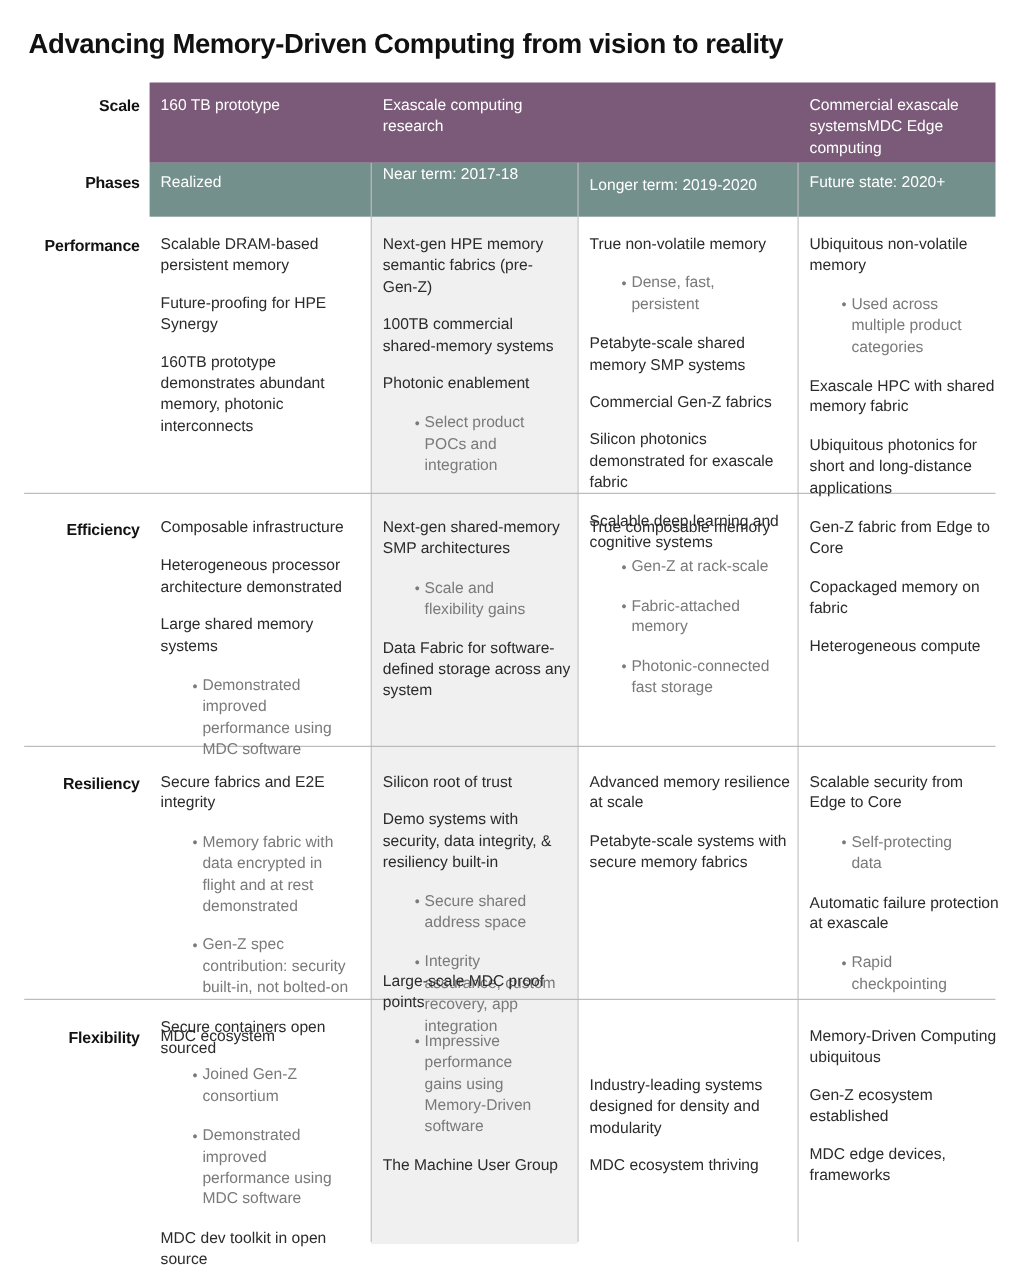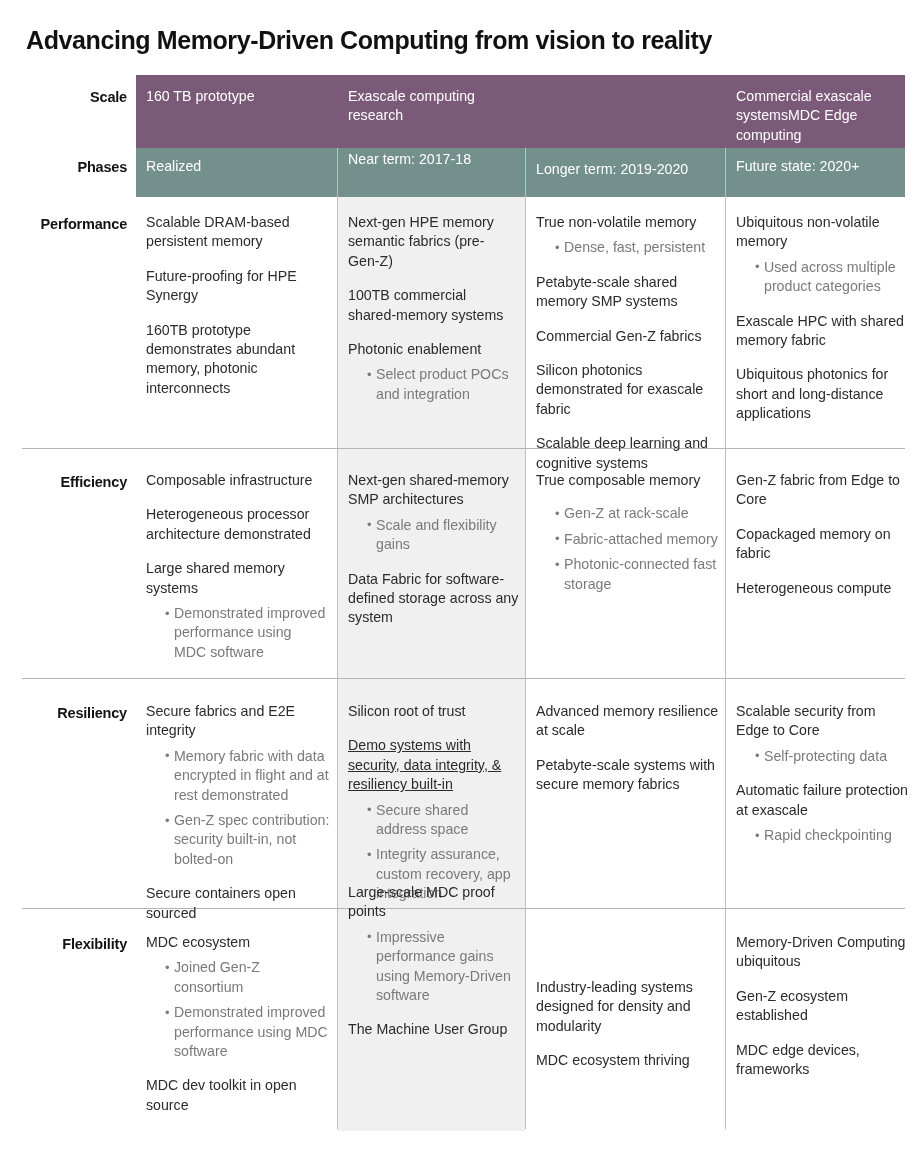--- a/index.html
+++ b/index.html
@@ -107,21 +107,21 @@
   .cell ul {
     margin: 0 0 15px 0;
     padding: 0 0 0 13px;
     list-style: none;
   }
   .cell ul:last-child { margin-bottom: 0; }
   .cell li {
     position: relative;
     color: #7a7a7a;
     padding-left: 9px;
-    margin: 6px;
+    margin: 16px;
   }
   .cell li::before {
     content: "\2022";
     position: absolute;
     left: 0; top: -0.5px;
     color: #7a7a7a;
     font-size: 13px;
   }
 
   
@@ -243,21 +243,21 @@
     <div class="cell" style="left:124px; top:627px; width:192px;">
       <p style="margin-bottom:0;">Secure fabrics and E2E integrity</p>
       <ul>
         <li>Memory fabric with data encrypted in flight and at rest demonstrated</li>
         <li>Gen-Z spec contribution: security built-in, not bolted-on</li>
       </ul>
       <p>Secure containers open sourced</p>
     </div>
     <div class="cell" style="left:326px; top:627px; width:176px;">
       <p>Silicon root of trust</p>
-      <p style="margin-bottom:0;text-decoration:underline;">Demo systems with security, data integrity, &amp; resiliency built-in</p>
+      <p style="margin-bottom:0;">Demo systems with security, data integrity, &amp; resiliency built-in</p>
       <ul>
         <li>Secure shared address space</li>
         <li>Integrity assurance, custom recovery, app integration</li>
       </ul>
     </div>
     <div class="cell" style="left:514px; top:627px; width:190px;">
       <p>Advanced memory resilience at scale</p>
       <p>Petabyte-scale systems with secure memory fabrics</p>
     </div>
     <div class="cell" style="left:714px; top:627px; width:172px;">

